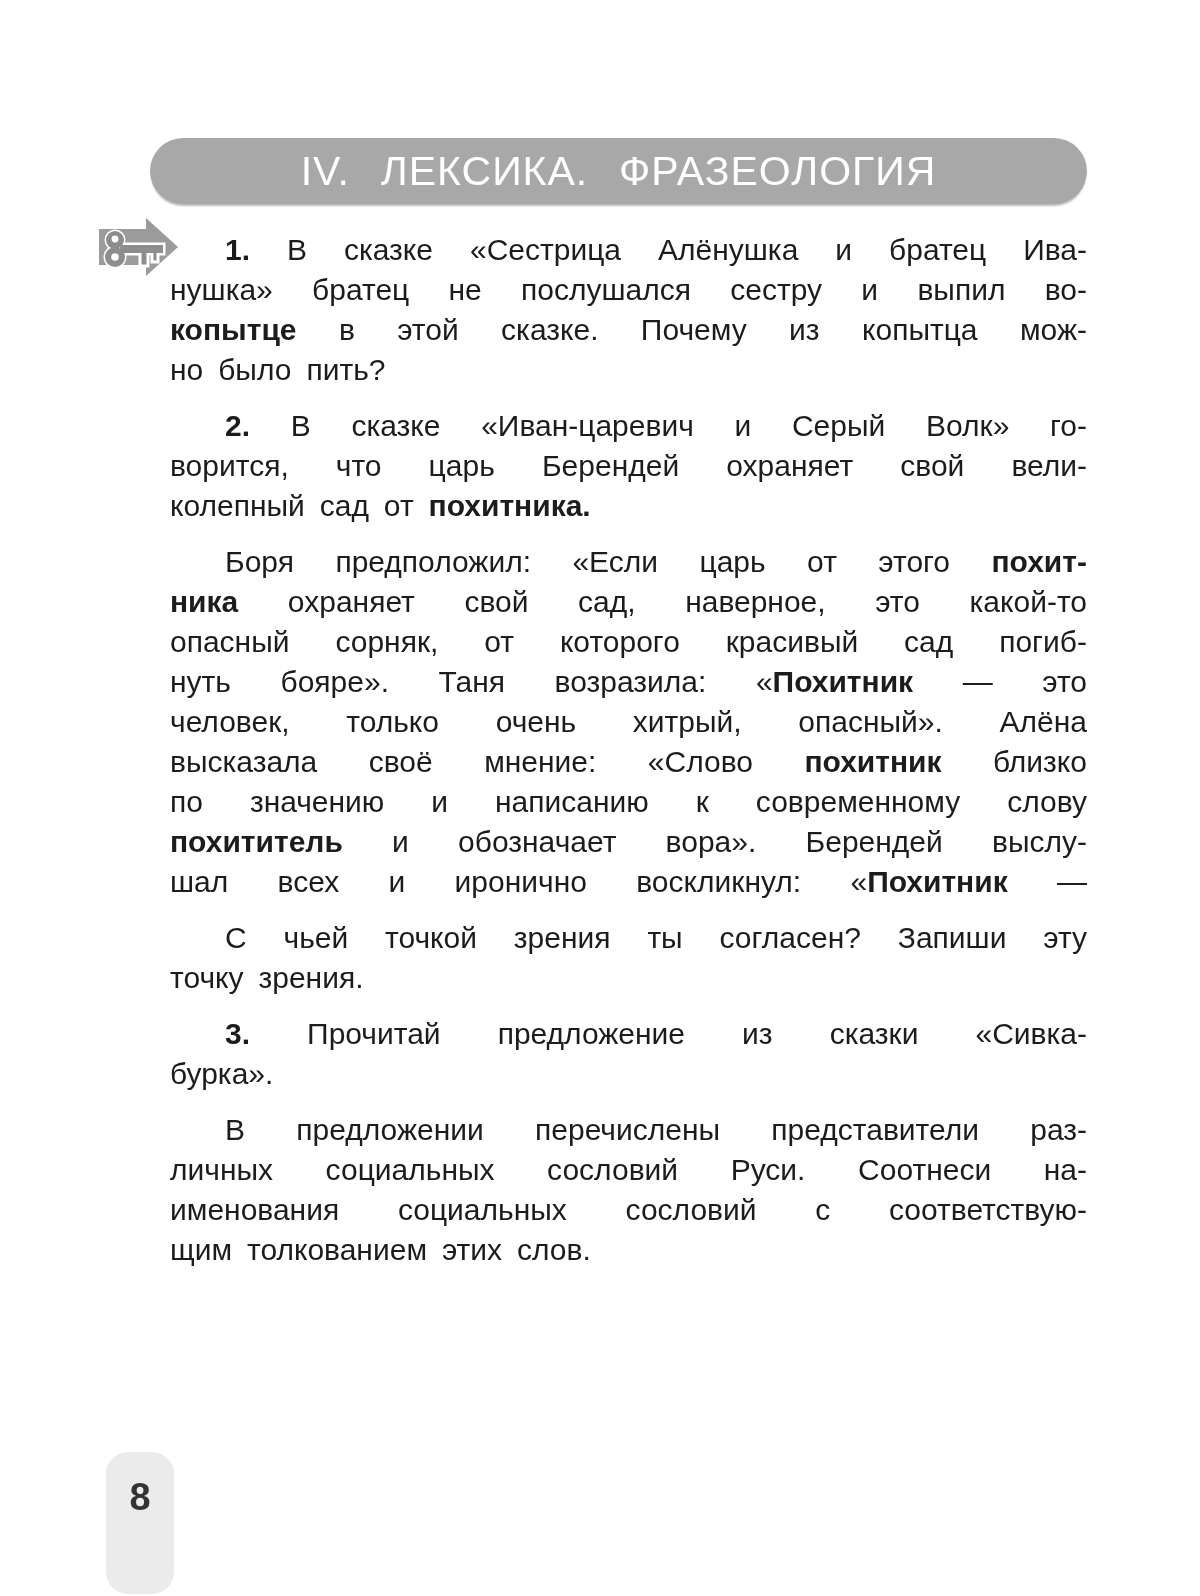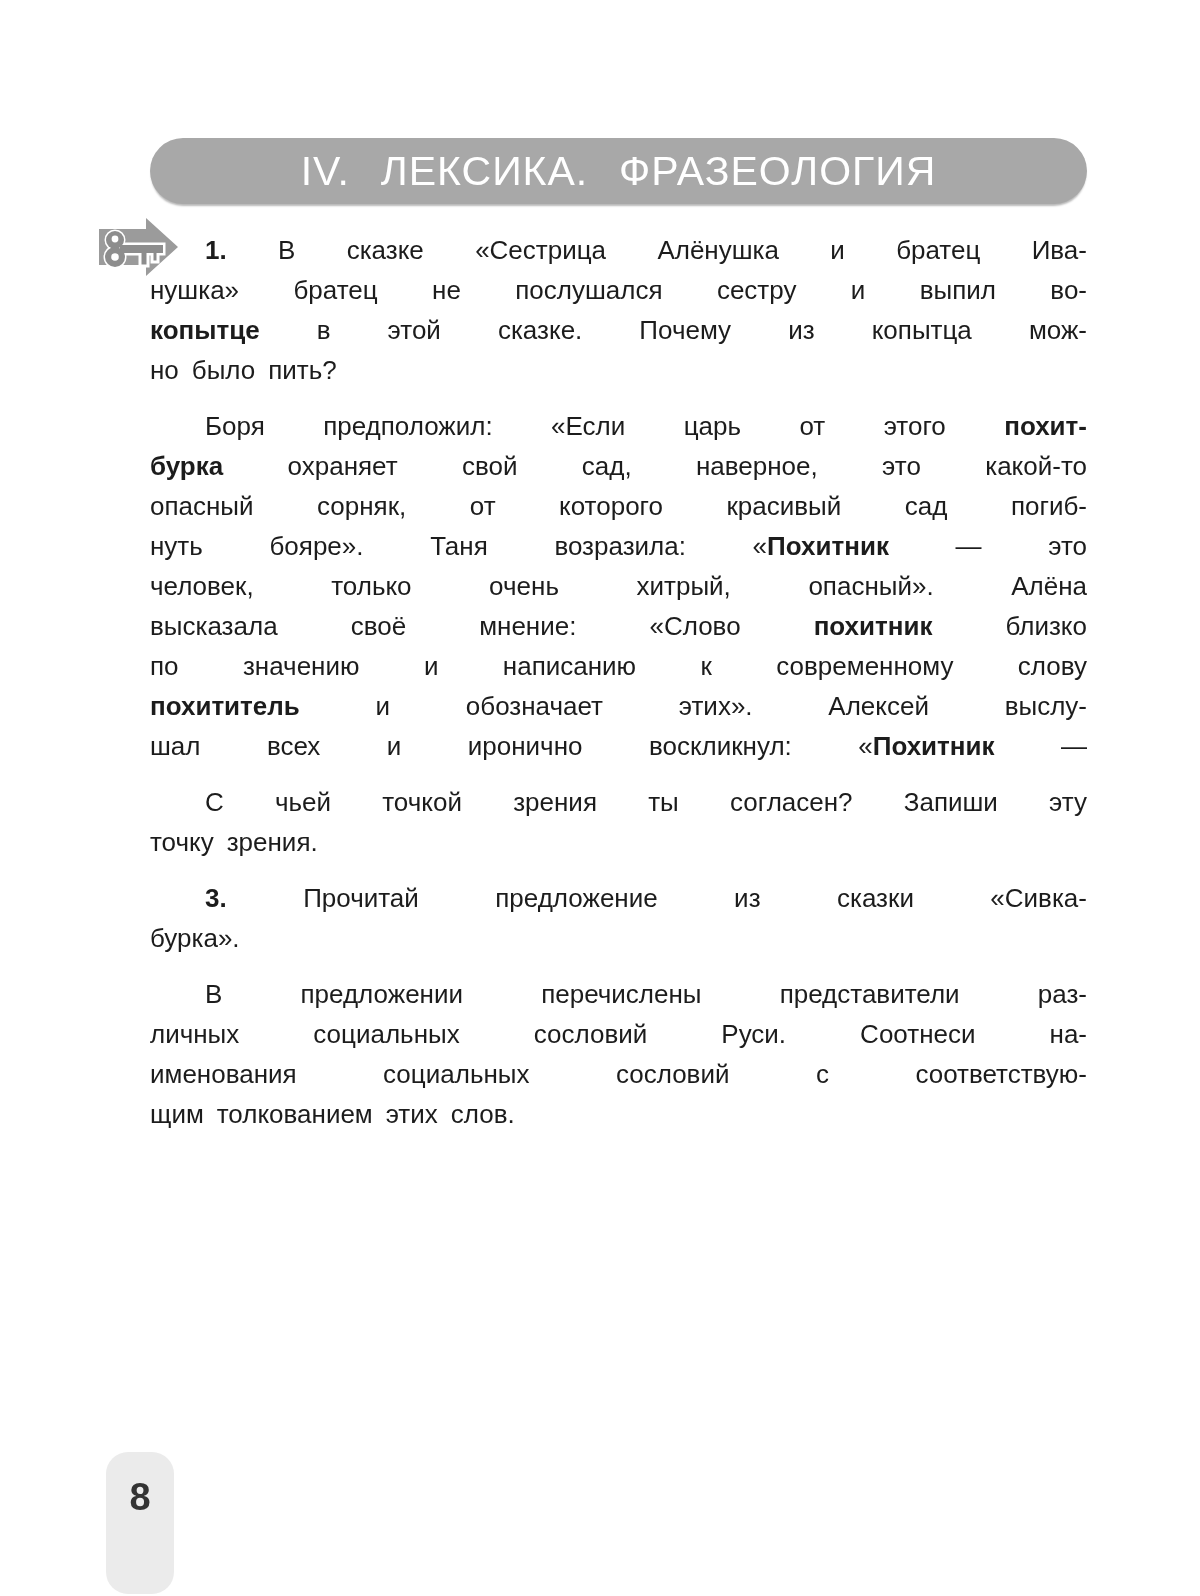--- a/index.html
+++ b/index.html
@@ -38,21 +38,21 @@
     width:82px; height:66px;
   }
 
   
   .content {
     position:absolute;
     left:150px; top:230px;
     width:937px;
   }
   .para { margin:0 0 16px 0; }
-  .para.sans  { font-size:26px; line-height:40px; word-spacing:0.22em; }
+  .para.sans  { font-size:30px; line-height:40px; word-spacing:0.22em;margin-left:20px; }
   .para.serif { font-family:"Liberation Serif", serif; font-size:36px; line-height:40px; word-spacing:0.30em; }
   .para .line { text-align:justify; text-align-last:justify; }
   .para .line.last { text-align-last:left; }
   .para .line:first-child { text-indent:55px; }
   .b { font-weight:bold; }
 
   
   .page-tab {
     position:absolute;
     left:106px; top:1452px;
@@ -95,28 +95,33 @@
   </svg>
 
   <main class="content">
       <div class="para sans">
         <div class="line"><span class="b">1. </span><span>В сказке «Сестрица Алёнушка и братец Ива-</span></div>
         <div class="line"><span>нушка» братец не послушался сестру и выпил во-</span></div>
         <div class="line"><span class="b">копытце </span><span>в этой сказке. Почему из копытца мож-</span></div>
         <div class="line last"><span>но было пить?</span></div>
       </div>
       <div class="para sans">
+        <div class="line"><span class="b">2. </span><span>В сказке «Иван-царевич и Серый Волк» го-</span></div>
+        <div class="line"><span>ворится, что царь Берендей охраняет свой вели-</span></div>
+        <div class="line last"><span>колепный сад от </span><span class="b">похитника.</span></div>
+      </div>
+      <div class="para sans">
         <div class="line"><span>Боря предположил: «Если царь от этого </span><span class="b">похит-</span></div>
-        <div class="line"><span class="b">бурка </span><span>охраняет свой сад, наверное, это какой-то</span></div>
+        <div class="line"><span class="b">ника </span><span>охраняет свой сад, наверное, это какой-то</span></div>
         <div class="line"><span>опасный сорняк, от которого красивый сад погиб-</span></div>
         <div class="line"><span>нуть бояре». Таня возразила: «</span><span class="b">Похитник</span><span> — это</span></div>
         <div class="line"><span>человек, только очень хитрый, опасный». Алёна</span></div>
         <div class="line"><span>высказала своё мнение: «Слово </span><span class="b">похитник</span><span> близко</span></div>
         <div class="line"><span>по значению и написанию к современному слову</span></div>
-        <div class="line"><span class="b">похититель </span><span>и обозначает этих». Алексей выслу-</span></div>
+        <div class="line"><span class="b">похититель </span><span>и обозначает вора». Берендей выслу-</span></div>
         <div class="line"><span>шал всех и иронично воскликнул: «</span><span class="b">Похитник</span><span> —</span></div>
       </div>
       <div class="para sans">
         <div class="line"><span>С чьей точкой зрения ты согласен? Запиши эту</span></div>
         <div class="line last"><span>точку зрения.</span></div>
       </div>
       <div class="para sans">
         <div class="line"><span class="b">3. </span><span>Прочитай предложение из сказки «Сивка-</span></div>
         <div class="line last"><span>бурка».</span></div>
       </div>

